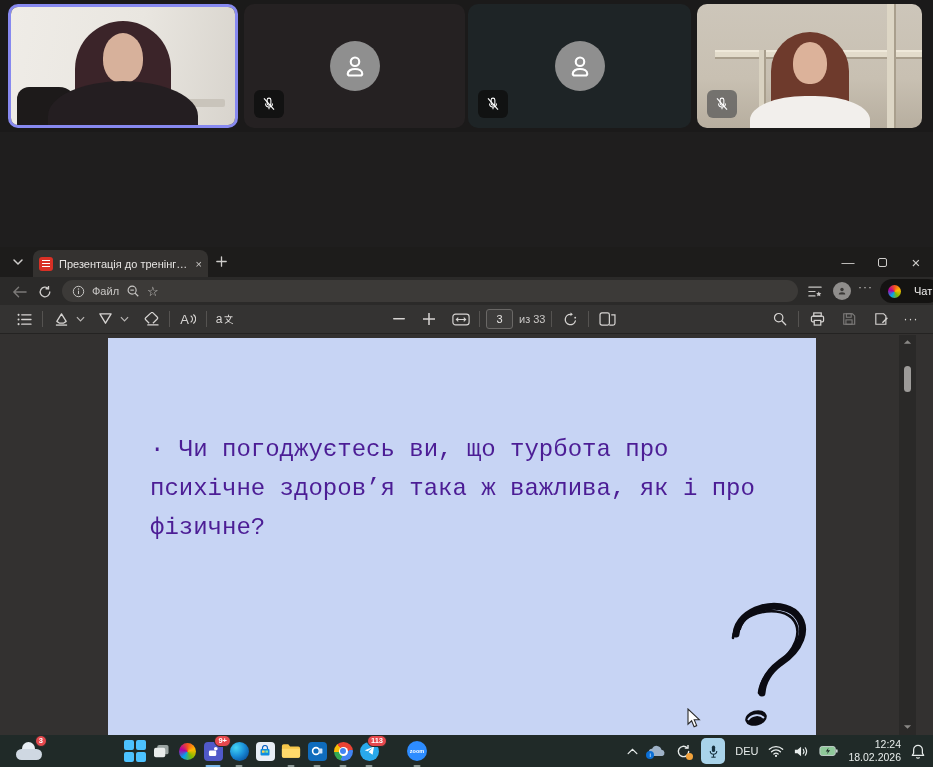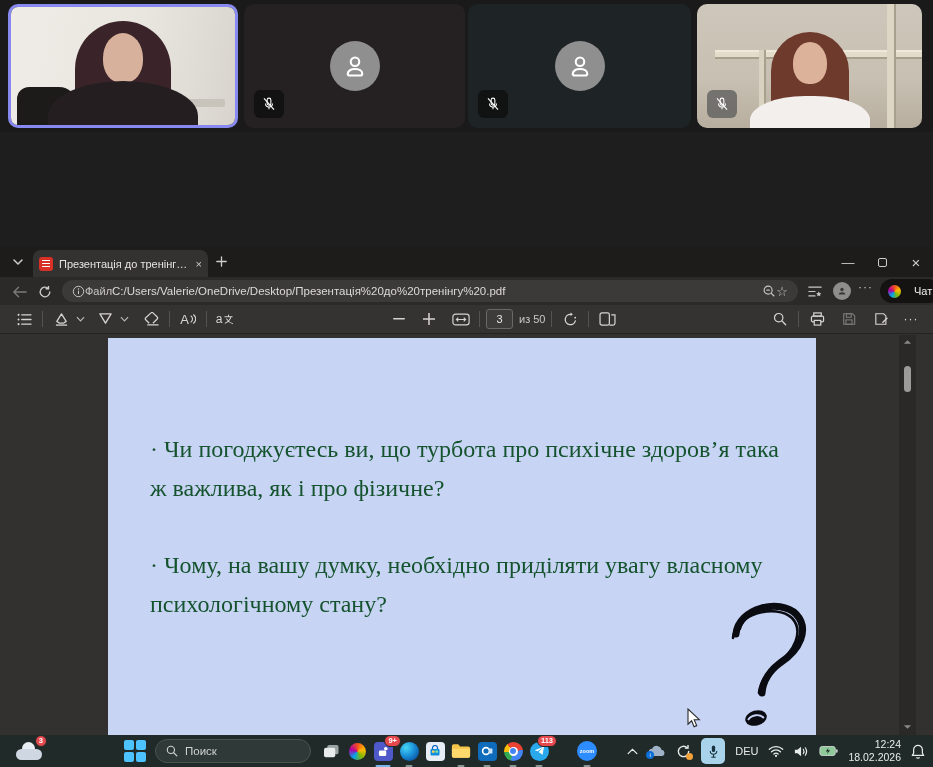--- a/index.html
+++ b/index.html
@@ -36,32 +36,32 @@
   
   .browser{position:absolute;left:0;top:247px;width:933px;height:488px;background:#333130}
   .tabstrip{position:absolute;left:0;top:0;width:100%;height:30px;background:#1d1c1b}
   .tab{position:absolute;left:33px;top:3px;width:175px;height:27px;background:#343230;border-radius:8px 8px 0 0;display:flex;align-items:center;padding:0 6px;gap:6px}
   .tab-title{flex:1;font-size:11px;color:#e6e4e2;white-space:nowrap;overflow:hidden;text-overflow:ellipsis}
   .pdf-file-ic{width:14px;height:14px;border-radius:3px;background:#d93025;flex:none;display:flex;align-items:center;justify-content:center}
   .pdf-file-ic i{display:block;width:8px;height:1.5px;background:#fff;box-shadow:0 3px 0 #fff,0 -3px 0 #fff}
   .ctl{color:#cfcdcb;font-size:13px;width:34px;height:26px;display:flex;align-items:center;justify-content:center}
   .restore-box{width:9px;height:9px;border:1px solid #cfcdcb;border-radius:2px}
   .addressbar{position:absolute;left:0;top:30px;width:100%;height:28px;background:#2b2a29;display:flex;align-items:center}
-  .omnibox{position:absolute;left:62px;top:3px;width:736px;height:22px;border-radius:12px;background:#3c3a38;display:flex;align-items:center;padding:0 10px;}
+  .omnibox{position:absolute;left:62px;top:3px;width:736px;height:22px;border-radius:12px;background:#3c3a38;display:flex;align-items:center;padding:0 10px;gap:7px}
   .omni-url{flex:1;font-size:11.5px;color:#dddbd9;white-space:nowrap;overflow:hidden}
   .file-label{font-size:11px;color:#c9c7c5}
   .pdfbar{position:absolute;left:0;top:58px;width:100%;height:29px;background:#343332;border-bottom:1px solid #242322;display:flex;align-items:center;color:#d6d4d2}
   .pb{display:flex;align-items:center;justify-content:center;height:24px;min-width:24px;border-radius:4px}
   .vdiv{width:1px;height:16px;background:#555351;margin:0 6px}
   .page-box{width:27px;height:20px;border:1px solid #6a6866;border-radius:3px;background:#3d3c3b;color:#e8e6e4;font-size:11px;display:flex;align-items:center;justify-content:center} 
   .muted-txt{font-size:11px;color:#c9c7c5;margin-left:6px}
   
   .pdf-content{position:absolute;left:0;top:88px;width:916px;height:400px;background:#333130;overflow:hidden}
   .slide{position:absolute;left:108px;top:3px;width:708px;height:480px;background:#c7d4f4}
-  .slide-text{position:absolute;left:42px;top:92px;width:630px;font-family:Liberation Serif, serif;color:#14532d;font-size:24px;line-height:39px}
+  .slide-text{position:absolute;left:42px;top:92px;width:630px;font-family:Liberation Mono, monospace;color:#4c1d95;font-size:24px;line-height:39px}
   .slide-text p+p{margin-top:38px}
   .scrollbar{position:absolute;right:0;top:0;width:17px;height:400px;background:#2a2928}
   .scroll-thumb{position:absolute;left:5px;top:31px;width:7px;height:26px;border-radius:4px;background:#9d9b99}
   .scroll-arrow{position:absolute;left:4px;width:9px;color:#8a8886}
 
   
   .taskbar{position:absolute;left:0;top:735px;width:933px;height:32px;background:#202a28;display:flex;align-items:center}
   .tb-ic{width:26px;height:26px;border-radius:5px;display:flex;align-items:center;justify-content:center;position:relative;flex:none}
   .dash{position:absolute;left:50%;bottom:-3px;transform:translateX(-50%);width:7px;height:2.5px;border-radius:2px;background:#8a9694}
   .dash.wide{width:15px;background:#79b6e8}
@@ -192,21 +192,20 @@
             <path d="M12 1v3.3H8.7" fill="none" stroke="#cfcdcb" stroke-width="1.5"></path>
           </svg>
       </div>
       <div class="omnibox">
         <svg width="13" height="13" viewBox="0 0 16 16">
             <circle cx="8" cy="8" r="6.4" fill="none" stroke="#c9c7c5" stroke-width="1.2"></circle>
             <line x1="8" y1="7" x2="8" y2="11.2" stroke="#c9c7c5" stroke-width="1.3"></line>
             <circle cx="8" cy="4.8" r=".9" fill="#c9c7c5"></circle>
           </svg>
         <span class="file-label">Файл</span>
-        <span class="omni-url">C:/Users/Valerie/OneDrive/Desktop/Презентація%20до%20тренінгу%20.pdf</span>
         <svg width="14" height="14" viewBox="0 0 16 16">
             <circle cx="7" cy="7" r="4.6" fill="none" stroke="#c9c7c5" stroke-width="1.3"></circle>
             <line x1="5" y1="7" x2="9" y2="7" stroke="#c9c7c5" stroke-width="1.3"></line>
             <line x1="10.4" y1="10.4" x2="14" y2="14" stroke="#c9c7c5" stroke-width="1.4"></line>
           </svg>
         <span style="color:#c9c7c5;font-size:13px">☆</span>
       </div>
       <div class="abs" style="left:808px;top:8px">
         <svg width="14" height="13" viewBox="0 0 16 14">
             <path d="M1 2h14M1 7h7M1 12h7" stroke="#c9c7c5" stroke-width="1.4" stroke-linecap="round"></path>
@@ -285,21 +284,21 @@
       <div class="pb" style="margin-left:8px">
         <svg width="18" height="13" viewBox="0 0 20 14">
             <rect x="1" y="1" width="18" height="12" rx="3" fill="none" stroke="#d6d4d2" stroke-width="1.3"></rect>
             <path d="M5 7h10M7 4.8L4.8 7 7 9.2M13 4.8L15.2 7 13 9.2" fill="none" stroke="#d6d4d2" stroke-width="1.2"></path>
           </svg>
       </div>
       <span class="vdiv"></span>
       <div class="page-box">
           <span>3</span>
         </div>
-      <span class="muted-txt">из 50</span>
+      <span class="muted-txt">из 33</span>
       <span class="vdiv"></span>
       <div class="pb">
         <svg width="15" height="15" viewBox="0 0 16 16">
             <path d="M13.2 9.5A5.5 5.5 0 1 1 8 2.5" fill="none" stroke="#d6d4d2" stroke-width="1.4" stroke-linecap="round"></path>
             <path d="M8 0.5L10.5 2.5 8 4.5z" fill="#d6d4d2"></path>
             <circle cx="13" cy="6" r="1" fill="#d6d4d2"></circle>
           </svg>
       </div>
       <span class="vdiv"></span>
       <div class="pb">
@@ -336,21 +335,20 @@
             <path d="M15.8 7.2l-5 5-1.8.6.6-1.8 5-5z" fill="#d6d4d2"></path>
           </svg>
       </div>
       <div class="pb" style="margin:0 10px 0 6px;color:#d6d4d2;font-size:12px;letter-spacing:1px">···</div>
     </div>
 
     <div class="pdf-content">
       <div class="slide">
         <div class="slide-text">
           <p>· Чи погоджуєтесь ви, що турбота про психічне здоров’я така ж важлива, як і про фізичне?</p>
-          <p>· Чому, на вашу думку, необхідно приділяти увагу власному психологічному стану?</p>
         </div>
         <div class="qmark">
           <svg width="100" height="140" viewBox="0 0 100 140">
             <g fill="none" stroke="#0b0b12" stroke-linecap="round">
               <path d="M18 38 C 20 12, 62 2, 78 18 C 92 33, 82 54, 62 67 C 50 76, 45 85, 44 97" stroke-width="7"></path>
               <path d="M15 42 C 17 18, 58 7, 74 22 C 86 35, 77 55, 58 69 C 47 78, 42 87, 41 97" stroke-width="2.6"></path>
               <path d="M22 33 C 27 12, 63 1, 80 17" stroke-width="2.2"></path>
             </g>
             <ellipse cx="38" cy="122" rx="11" ry="7.5" fill="#0b0b12" transform="rotate(-16 38 122)"></ellipse>
             <path d="M30 124c4-6 12-6 16-2" stroke="#c7d4f4" stroke-width="1.8" fill="none"></path>
@@ -387,27 +385,20 @@
 
     <div class="tb-ic" style="margin-left:80px">
       <span class="start-grid">
           <span class="sq"></span>
           <span class="sq"></span>
           <span class="sq"></span>
           <span class="sq"></span>
         </span>
     </div>
 
-    <div class="search-pill">
-      <svg width="12" height="12" viewBox="0 0 16 16">
-          <circle cx="6.5" cy="6.5" r="4.8" fill="none" stroke="#ccd2d0" stroke-width="1.5"></circle>
-          <line x1="10.3" y1="10.3" x2="14.5" y2="14.5" stroke="#ccd2d0" stroke-width="1.6" stroke-linecap="round"></line>
-        </svg>
-      <span>Поиск</span>
-    </div>
 
     <div class="tb-ic">
       <svg width="17" height="15" viewBox="0 0 18 16">
           <rect x="4.5" y="1" width="12" height="10" rx="2" fill="#9aa4a2"></rect>
           <rect x="1" y="4" width="12" height="10" rx="2" fill="#e8eceb"></rect>
         </svg>
     </div>
 
     <div class="tb-ic">
       <span style="width:17px;height:17px;border-radius:50%;background:conic-gradient(#f25022,#ffb900,#7fba00,#00a4ef,#b4009e,#f25022)"></span>

